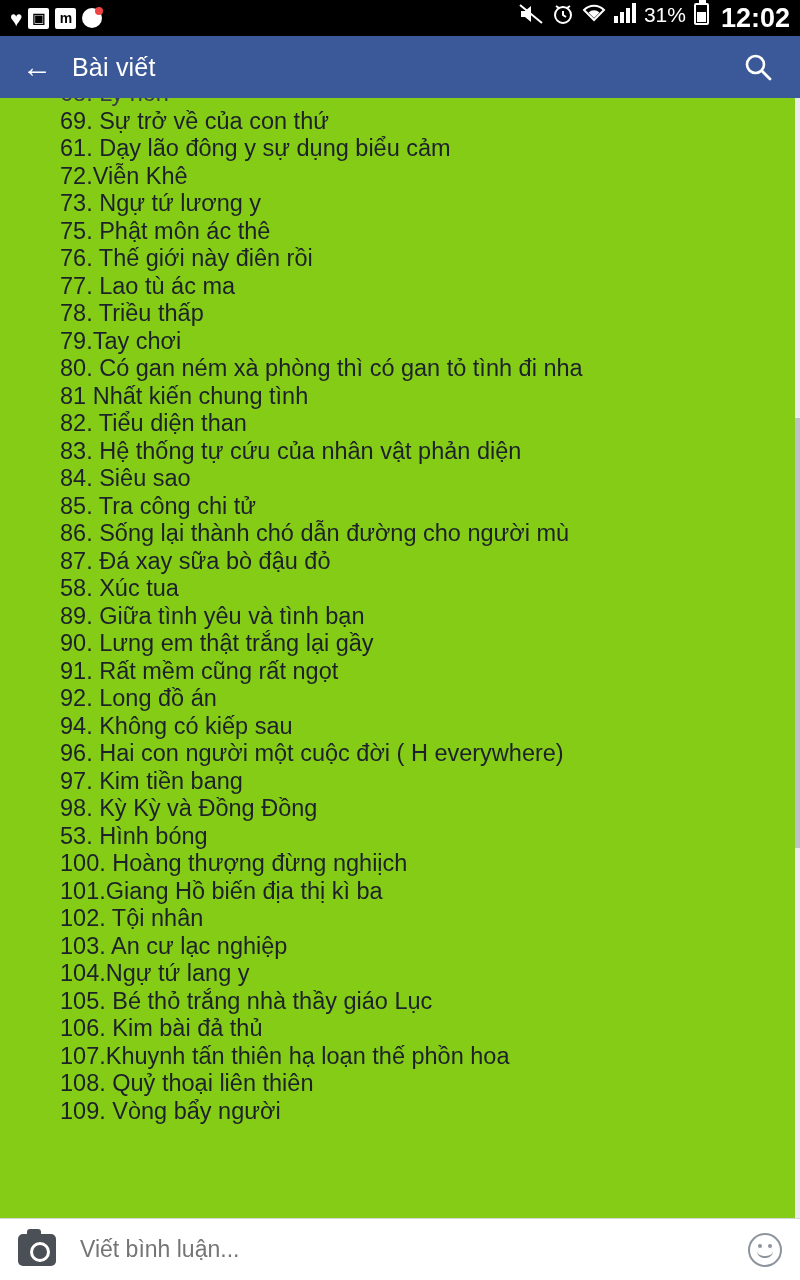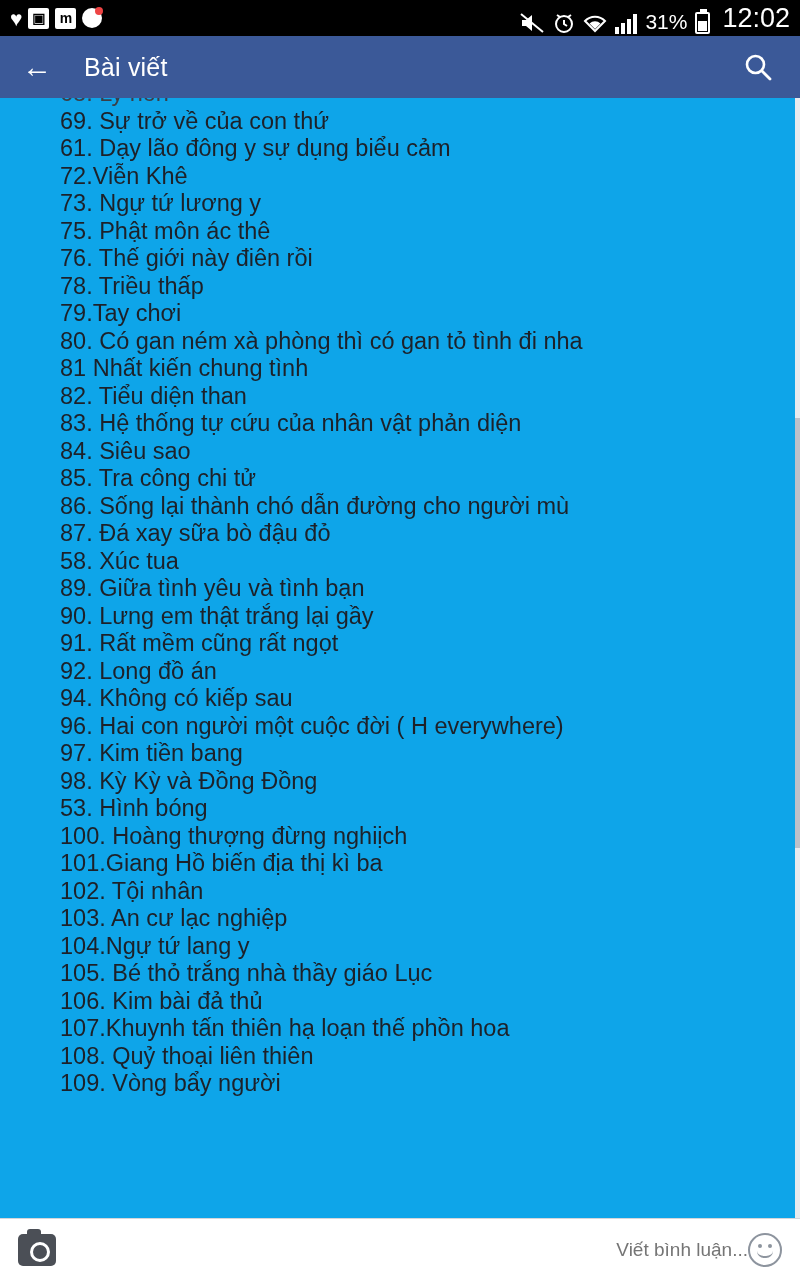--- a/index.html
+++ b/index.html
@@ -15,39 +15,39 @@
   .statusbar {
     height: 36px;
     background: #000000;
     color: #ffffff;
     display: flex;
     align-items: center;
     padding: 0 10px;
     font-size: 22px;
   }
   .sb-left { display: flex; align-items: center; gap: 6px; }
-  .sb-right { display: flex; align-items: flex-end; gap: 8px; margin-left: auto; }
+  .sb-right { display: flex; align-items: flex-start; gap: 8px; margin-left: auto; }
   .sb-icon { display: inline-flex; align-items: center; justify-content: center; }
   .sb-sq {
     width: 21px; height: 21px;
     background: #ffffff; color: #000000;
     font-size: 14px; line-height: 21px; text-align: center;
     border-radius: 2px; font-weight: bold;
   }
   .sb-heart { color: #ffffff; font-size: 21px; line-height: 1; }
   .sb-dot {
     width: 20px; height: 20px; border-radius: 50%;
     background: #ffffff; position: relative;
   }
   .sb-dot::after {
     content: ""; position: absolute; right: -1px; top: -1px;
     width: 8px; height: 8px; border-radius: 50%; background: #e44;
   }
   .sb-battpct { font-size: 21px; letter-spacing: 0; }
-  .sb-clock { font-size: 27px; font-weight: 400; margin-left: 4px; }
+  .sb-clock { font-size: 27px; font-weight: 700; margin-left: 4px; }
 
   .bars { display: flex; align-items: flex-end; gap: 2px; height: 20px; }
   .bars i { width: 4px; background: #fff; display: block; }
   .bars i:nth-child(1){ height: 7px; }
   .bars i:nth-child(2){ height: 11px; }
   .bars i:nth-child(3){ height: 15px; }
   .bars i:nth-child(4){ height: 20px; }
 
   .batt {
     width: 15px; height: 22px; border: 2px solid #fff; border-radius: 2px;
@@ -73,35 +73,35 @@
   }
   .back-arrow {
     font-size: 30px;
     line-height: 1;
     width: 34px;
     display: flex;
     align-items: center;
   }
   .appbar-title {
     font-size: 25px;
-    margin-left: 28px;
+    margin-left: 16px;
     font-weight: 400;
     letter-spacing: .2px;
   }
   .search-btn {
     margin-left: auto;
     width: 40px; height: 40px;
     display: flex; align-items: center; justify-content: center;
   }
 
   
   .content {
     position: relative;
     height: calc(1280px - 36px - 62px - 62px);
-    background: #0ea5e9;
+    background: #84cc16;
     overflow: hidden;
     padding: 0 0 0 0;
   }
   .list {
     padding: 0 18px;
     position: relative;
     top: -18px;
   }
   .list-item {
     font-size: 23.5px;
@@ -155,25 +155,24 @@
   .cam::after {
     content: ""; position: absolute;
     top: 8px; left: 12px; width: 14px; height: 14px;
     border: 3px solid #ffffff; border-radius: 50%;
   }
   .comment-input {
     flex: 1 1 auto;
     border: 0;
     outline: none;
     margin-left: 24px;
-    font-size: 19px;
+    font-size: 23px;
     color: #8d949e;
     font-family: "Liberation Sans", sans-serif;
     background: transparent;
-    text-align: right;
   }
   .smiley {
     width: 34px; height: 34px;
     border: 2px solid #8d949e;
     border-radius: 50%;
     position: relative;
     flex: 0 0 auto;
   }
   .smiley i {
     position: absolute; top: 9px; width: 4px; height: 4px;
@@ -242,20 +241,21 @@
 
 <div class="content">
   <div class="list">
     <div class="list-item clip-top">68. Ly hôn</div>
     <div class="list-item">69. Sự trở về của con thứ</div>
     <div class="list-item">61. Dạy lão đông y sự dụng biểu cảm</div>
     <div class="list-item">72.Viễn Khê</div>
     <div class="list-item">73. Ngự tứ lương y</div>
     <div class="list-item">75. Phật môn ác thê</div>
     <div class="list-item">76. Thế giới này điên rồi</div>
+    <div class="list-item">77. Lao tù ác ma</div>
     <div class="list-item">78. Triều thấp</div>
     <div class="list-item">79.Tay chơi</div>
     <div class="list-item">80. Có gan ném xà phòng thì có gan tỏ tình đi nha</div>
     <div class="list-item">81 Nhất kiến chung tình</div>
     <div class="list-item">82. Tiểu diện than</div>
     <div class="list-item">83. Hệ thống tự cứu của nhân vật phản diện</div>
     <div class="list-item">84. Siêu sao</div>
     <div class="list-item">85. Tra công chi tử</div>
     <div class="list-item">86. Sống lại thành chó dẫn đường cho người mù</div>
     <div class="list-item">87. Đá xay sữa bò đậu đỏ</div>

